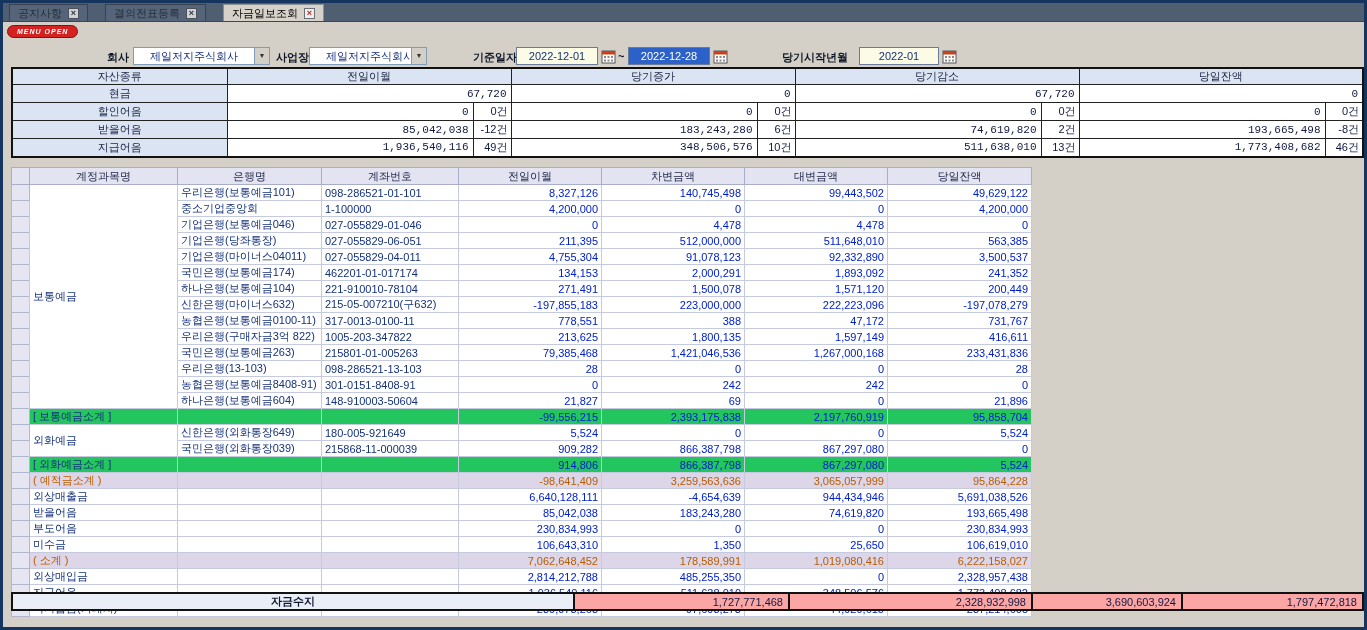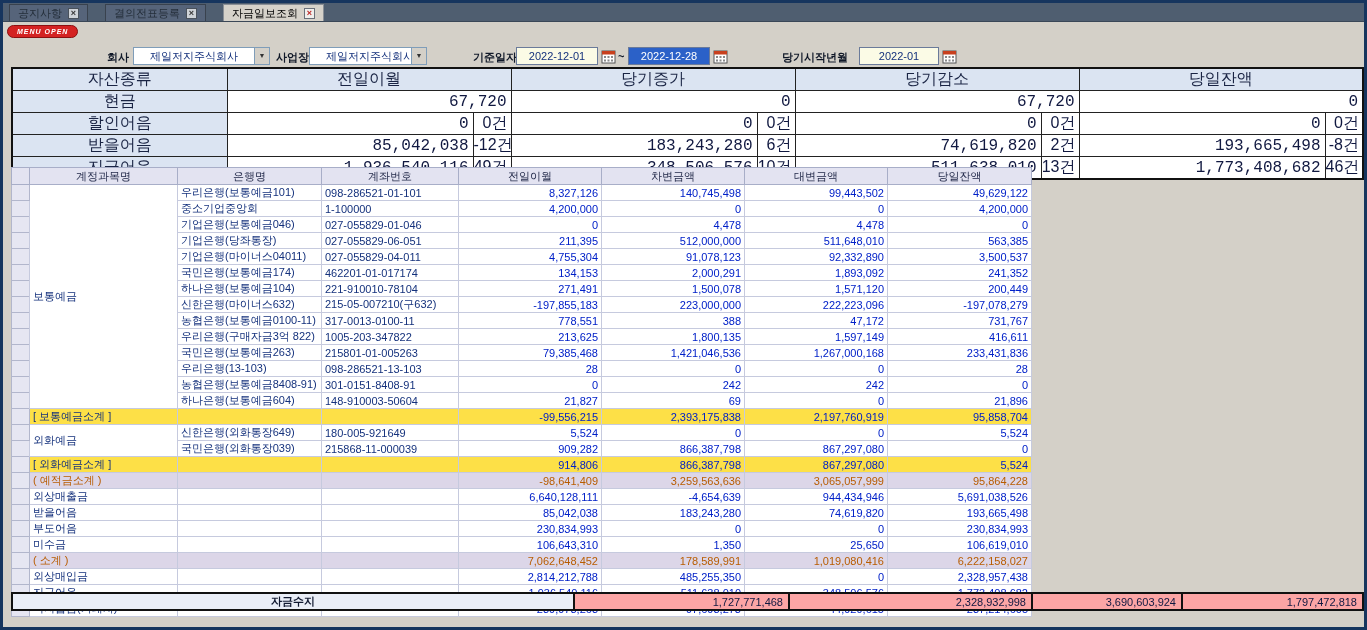--- a/index.html
+++ b/index.html
@@ -25,38 +25,38 @@
   .combo .ctext { flex:1; padding-left:16px; color:#14317c; white-space:nowrap; overflow:hidden; }
   .combo .carrow { width:15px; height:16px; background:#d4d0c8; border-left:1px solid #7f9db9; color:#333; font-size:7px; line-height:16px; text-align:center; }
   .dfield { position:absolute; top:0; height:18px; border:1px solid #6a7a9a; text-align:center; line-height:16px; color:#14317c; background:#fbfbe6; }
   .dfield.selected { background:#2b61c8; color:#fff; }
   .calbtn { position:absolute; top:2px; width:15px; height:15px; cursor:pointer; }
   .tilde { position:absolute; top:3px; color:#101828; font-weight:bold; }
 
   
   .s-wrap { position:absolute; left:8px; top:64px; }
   .s-table { border-collapse:collapse; table-layout:fixed; width:1351px; border:2px solid #111; background:#fff; }
-  .s-table th, .s-table td { border:1px solid #222; height:17px; overflow:hidden; white-space:nowrap; font-weight:normal; font-size:16px; }
+  .s-table th, .s-table td { border:1px solid #222; height:17px; overflow:hidden; white-space:nowrap; font-weight:normal; font-size:11px; }
   .s-table th { background:#dbe4f2; color:#1a2444; height:16px; }
   .s-table td.s-label { background:#dbe4f2; color:#1a2444; text-align:center; height:18px; }
   .s-table td.s-amt { text-align:right; padding-right:4px; color:#101840; background:#fff;font-family:Liberation Mono, monospace; }
   .s-table td.s-cnt { text-align:right; padding-right:3px; color:#101840; background:#fff; }
 
   
   .d-wrap { position:absolute; left:8px; top:164px; }
   .d-table { border-collapse:collapse; table-layout:fixed; width:1020px; border:1px solid #8088a8; background:#fff; }
   .d-table th { background:#e3e3f1; color:#232a4a; border:1px solid #a8aec8; height:17px; font-weight:normal; font-size:11px; white-space:nowrap; overflow:hidden; }
   .d-table td { border:1px solid #c6cade; height:15px; font-size:11px; white-space:nowrap; overflow:hidden; padding:0 3px; }
   .d-table td.sel { background:#e6e6f2; border-color:#b2b6cc; padding:0; }
   .d-table td.acct { color:#14317c; text-align:left; vertical-align:middle; background:#fff; }
   .d-table td.acct2 { color:#14317c; text-align:left; }
   .d-table td.bank { color:#14317c; text-align:left; }
   .d-table td.acno { color:#14317c; text-align:left; }
   .d-table td.num { color:#0020c8; text-align:right; }
-  .d-table tr.r-subtotal td { background:#fde047; }
+  .d-table tr.r-subtotal td { background:#22c55e; }
   .d-table tr.r-subtotal td.sel { background:#e6e6f2; }
   .d-table tr.r-grand td { background:#dcd6e8; }
   .d-table tr.r-grand td.sel { background:#e6e6f2; }
   .d-table tr.r-grand td.num, .d-table tr.r-grand td.acct2 { color:#b85c00;margin-left:26px; }
 
   
   .f-wrap { position:absolute; left:8px; top:589px; }
   .f-table { border-collapse:collapse; table-layout:fixed; width:1351px; }
   .f-table td { border:2px solid #111; height:14px; font-size:11px; white-space:nowrap; overflow:hidden; }
   .f-table td.f-label { background:#eaeef7; text-align:center; font-weight:bold; color:#101830; }

